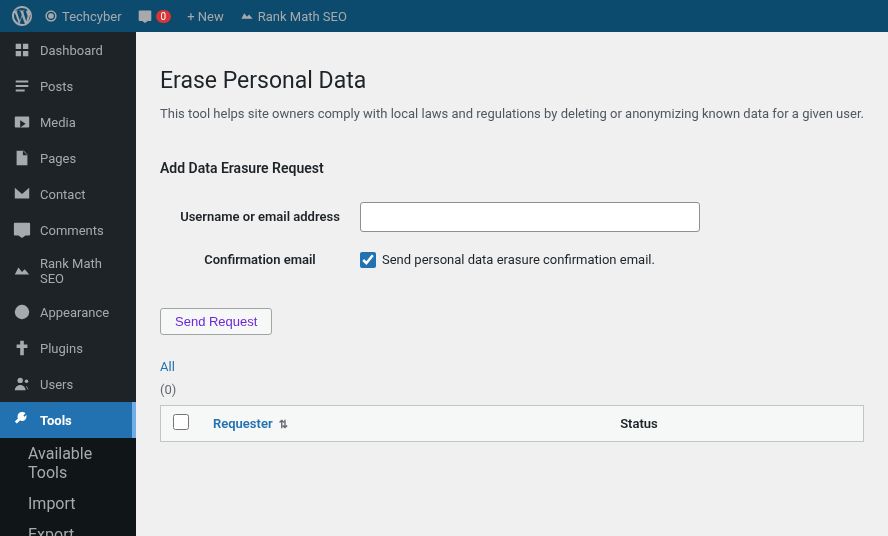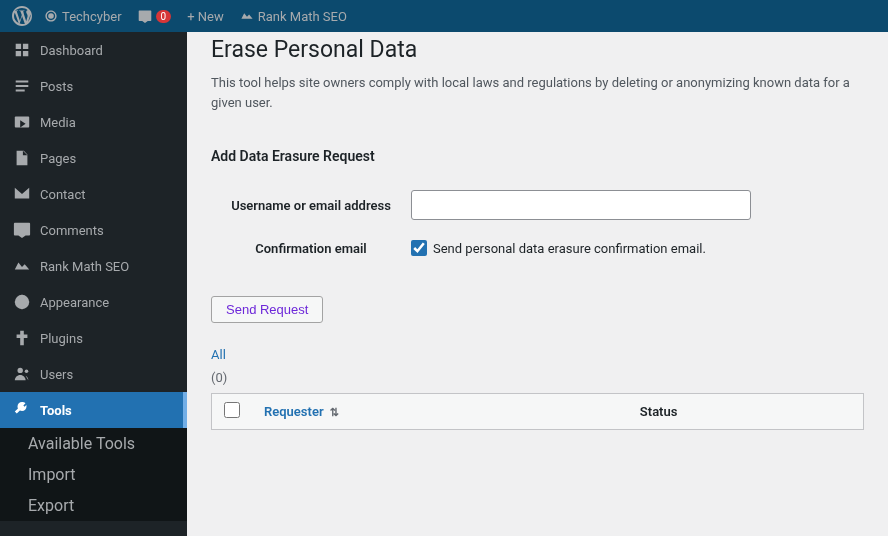--- a/index.html
+++ b/index.html
@@ -24,21 +24,21 @@
     .adminbar-logo svg { width: 20px; height: 20px; fill: #a7aaad; }
     .adminbar-comment-bubble { background: none; border: none; color: #a7aaad; display: flex; align-items: center; gap: 4px; font-size: 13px; cursor: pointer; padding: 0 8px; height: 32px; }
     .bubble-count { background: #d63638; color: #fff; border-radius: 10px; padding: 1px 5px; font-size: 10px; }
 
     
     #layout { display: flex; flex: 1; overflow: hidden; }
 
     
     #sidebar {
       background: #1d2327;
-      width: 187px;
+      width: 136px;
       flex-shrink: 0;
       overflow-y: auto;
       color: #a7aaad;
     }
     .sidebar-item {
       display: flex; align-items: center; gap: 8px;
       padding: 8px 12px; cursor: pointer;
       font-size: 13px; color: #a7aaad;
       position: relative;
     }
@@ -48,21 +48,21 @@
       position: absolute; right: 0; top: 0; bottom: 0;
       width: 4px; background: #72aee6;
     }
     .sidebar-icon { width: 20px; height: 20px; display: flex; align-items: center; justify-content: center; flex-shrink: 0; }
     .sidebar-icon svg { width: 18px; height: 18px; fill: currentColor; }
     .sub-menu { background: #101517; }
     .sub-menu .sidebar-item { padding: 6px 12px 6px 28px; font-size: 16px; }
 
     
     #main {
-      flex: 1; overflow-y: auto; padding: 4px 24px;
+      flex: 1; overflow-y: auto; padding: 35px 24px;
       background: #f0f0f1;
     }
     h1.page-title { font-size: 23px; font-weight: 400; color: #1d2327; margin-bottom: 10px; }
     .description { color: #50575e; font-size: 13px; margin-bottom: 36px; line-height: 1.5; }
     .section-title { font-size: 14px; font-weight: 600; color: #1d2327; margin-bottom: 16px; }
     .form-table { width: 100%; border-collapse: collapse; margin-bottom: 20px; }
     .form-table tr td { padding: 10px 0; vertical-align: middle; }
     .form-table tr td:first-child { width: 200px; font-weight: 600; color: #1d2327; font-size: 13px; text-align: center; }
     .text-input {
       width: 340px; height: 30px; border: 1px solid #8c8f94;

